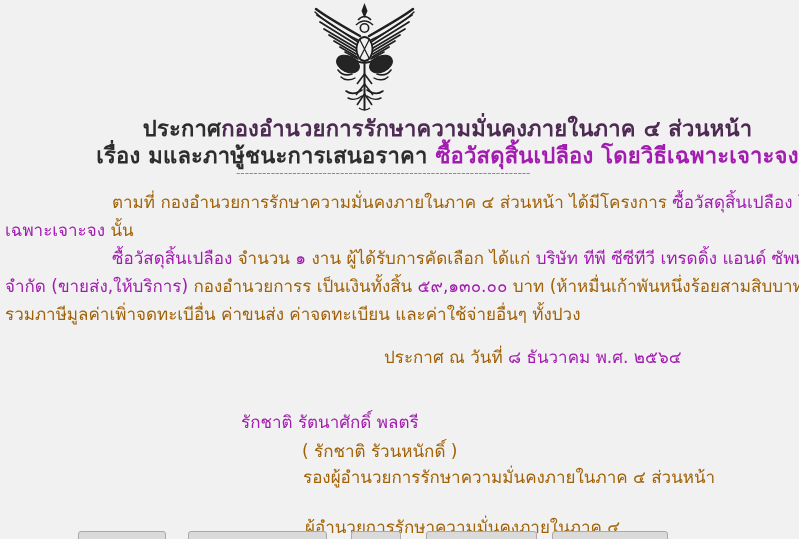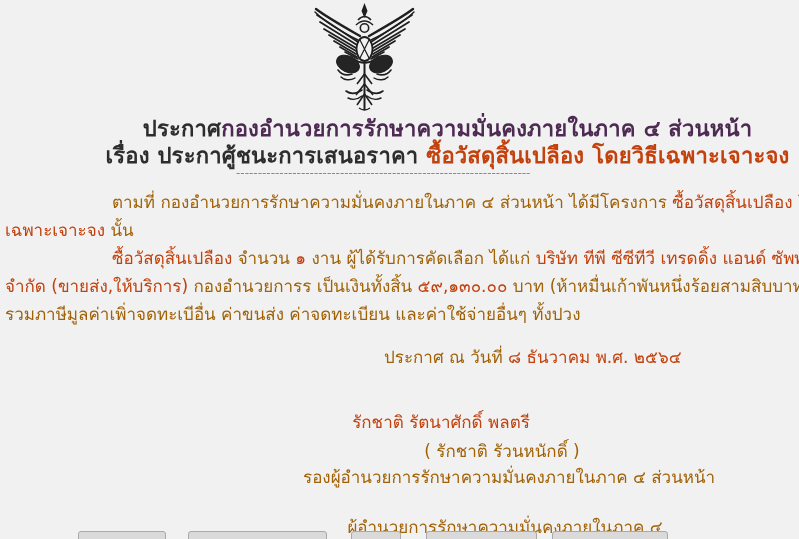--- a/index.html
+++ b/index.html
@@ -19,36 +19,36 @@
     position: absolute;
     left: 311px;
     top: 2px;
     width: 107px;
     height: 110px;
   }
   .line { position: absolute; white-space: nowrap; }
   .center-line { text-align: center; left: 0; width: 799px; }
   .t-normal  { color: #a16207; }
   .t-black   { color: #2d2d2d; font-weight: bold; }
-  .t-purple  { color: #c2410c; }
+  .t-purple  { color: #a21caf; }
   .t-purple-dk { color: #4d2a52; font-weight: bold; }
   .title { font-size: 22px; letter-spacing: .2px; margin-left: 48px; }
   .bodytxt { font-size: 17px; }
   .separator {
     position: absolute;
     left: 236px;
     top: 166px;
     width: 296px;
     overflow: hidden;
     color: #8a8a8a;
     font-size: 12px;
     letter-spacing: 0px;
     white-space: nowrap;
   }
-  .sig-center { text-align: center; position: absolute; white-space: nowrap; }
+  .sig-center { text-align: left; position: absolute; white-space: nowrap; }
   .footer-btn {
     position: absolute;
     bottom: -3px;
     height: 11px;
     background: #dadada;
     border: 1px solid #a9a9a9;
     border-radius: 3px;
   }
 </style>
 </head>
@@ -99,21 +99,21 @@
     <path d="M48 106 Q53.5 110 59 106" stroke="#1f1f1f" stroke-width="1.4" fill="none"></path>
 
     <use href="#halfwing"></use>
     <use href="#halfwing" transform="translate(107,0) scale(-1,1)"></use>
   </svg>
 
   <div class="line center-line title" style="top:111px">
     <span class="t-black">ประกาศ</span><span class="t-purple-dk">กองอำนวยการรักษาความมั่นคงภายในภาค ๔ ส่วนหน้า</span>
   </div>
   <div class="line center-line title" style="top:138px">
-    <span class="t-black">เรื่อง ประกาศู้ชนะการเสนอราคา </span><span class="t-purple" style="font-weight:bold">ซื้อวัสดุสิ้นเปลือง โดยวิธีเฉพาะเจาะจง</span>
+    <span class="t-black">เรื่อง มและภาษู้ชนะการเสนอราคา </span><span class="t-purple" style="font-weight:bold">ซื้อวัสดุสิ้นเปลือง โดยวิธีเฉพาะเจาะจง</span>
   </div>
 
   <div class="separator">--------------------------------------------------------------------</div>
 
   <div class="line bodytxt" style="left:112px; top:188px">
     <span class="t-normal">ตามที่ กองอำนวยการรักษาความมั่นคงภายในภาค ๔ ส่วนหน้า ได้มีโครงการ </span><span class="t-purple">ซื้อวัสดุสิ้นเปลือง โดยวิธี</span>
   </div>
   <div class="line bodytxt" style="left:5px; top:216px">
     <span class="t-purple">เฉพาะเจาะจง</span><span class="t-normal">  นั้น</span>
   </div>

